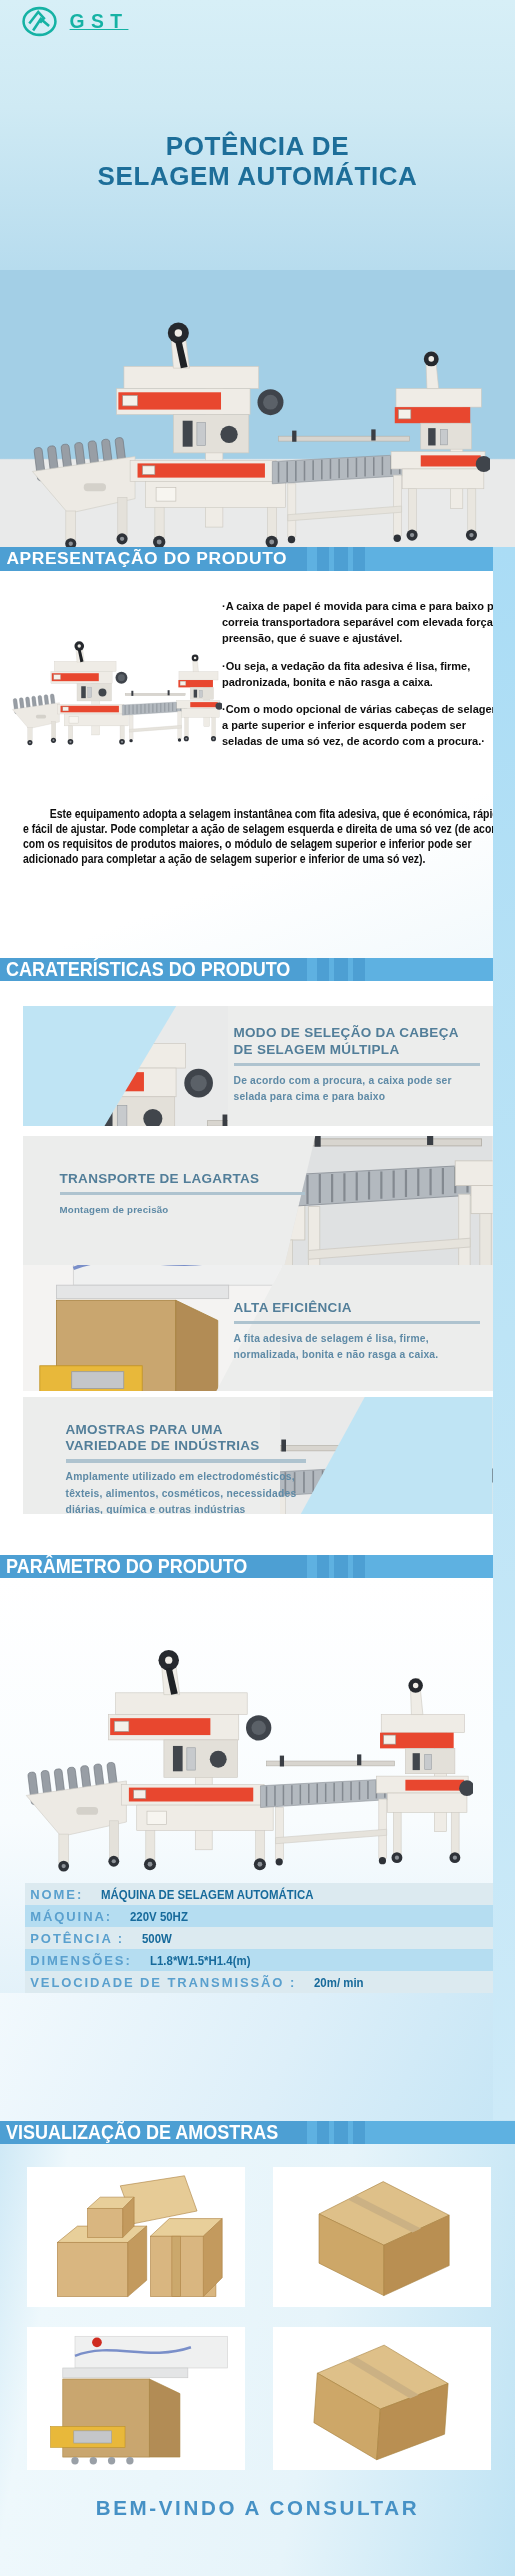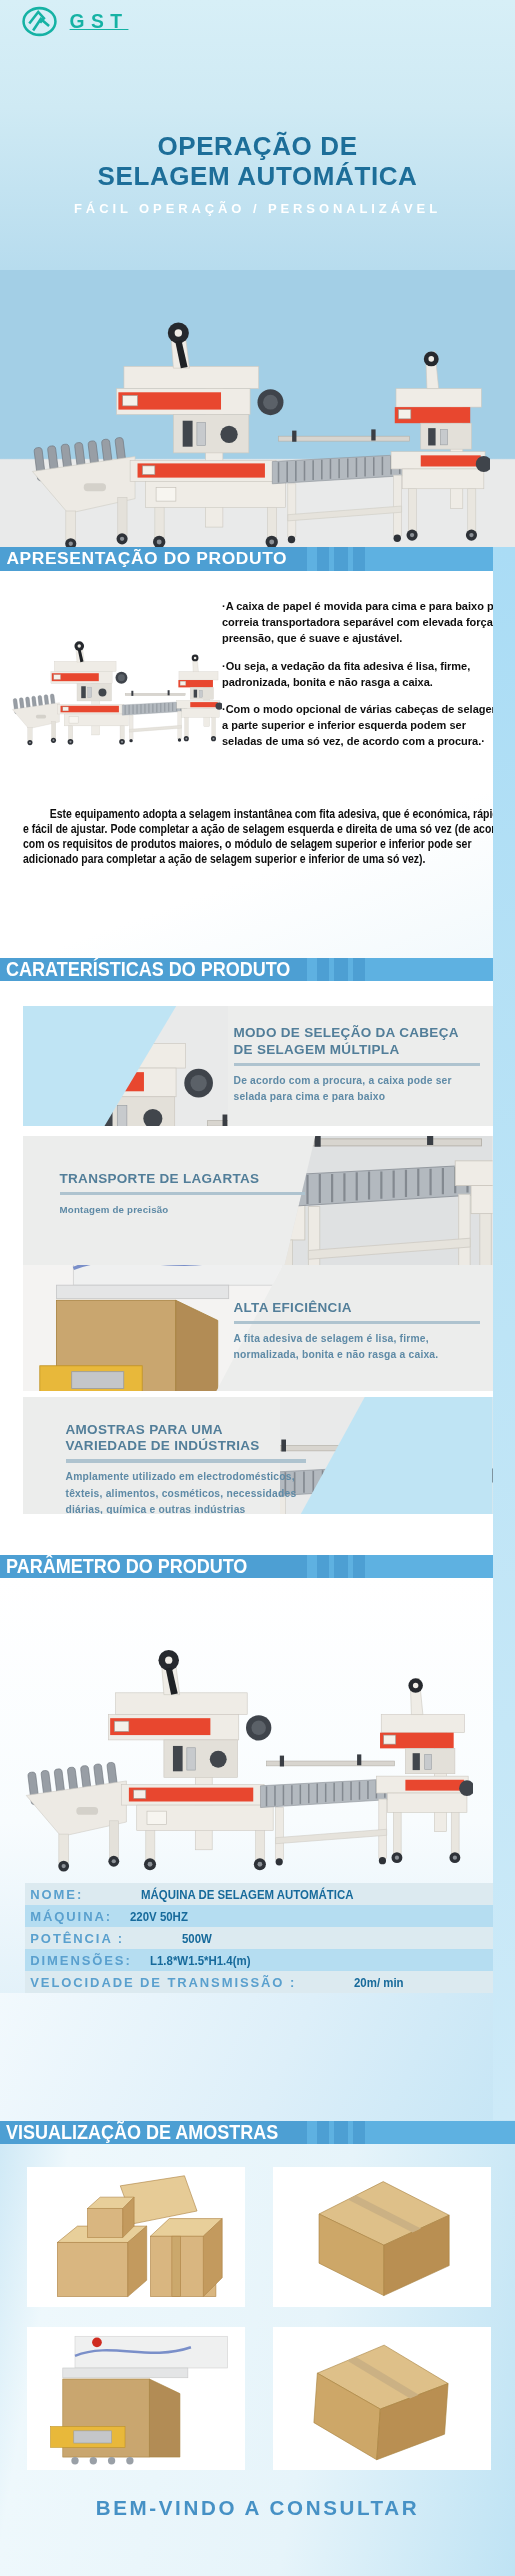--- a/index.html
+++ b/index.html
@@ -65,21 +65,21 @@
   .ft-underline { height:3.2px; background:#aec3cf; margin:4.5px 0 6.4px 0; }
   .ft-desc { font-size:10.3px; font-weight:bold; color:#5e8aa6; line-height:16.7px; letter-spacing:0.2px; }
   .fc2 .ft-desc { font-size:9.7px; }
 
   
   .sec-param { position:absolute; left:0; top:1578px; width:493px; height:542px;
                background:linear-gradient(180deg,#ffffff 0%,#f8fcfe 45%,#e2f1f9 78%,#cfe9f6 100%); }
   .sec-param svg.machine { position:absolute; left:19.3px; top:59px; }
   .spec-table { position:absolute; left:24.5px; top:305px; width:468px; }
   .spec-row { display:flex; align-items:center; height:22px; padding-left:5.8px; }
-  .spec-row.odd  { background:#dceaf0;gap:40px; }
+  .spec-row.odd  { background:#dceaf0; }
   .spec-row.even { background:#b5ddf1; }
   .spec-label { font-size:13px; font-weight:bold; letter-spacing:1.9px; color:#5aa0ce; white-space:nowrap; }
   .spec-value { font-size:13px; font-weight:bold; color:#176a9b; margin-left:18px; white-space:nowrap;
                 display:inline-block; transform:scaleX(.88); transform-origin:0 60%; }
 
   
   .gap-zone { position:absolute; left:0; top:1993px; width:515px; height:128px;
               background:linear-gradient(115deg,#f2f9fd 0%,#ddeff9 55%,#c5e5f5 100%); }
   .right-band { position:absolute; left:493px; top:547px; width:22.5px; height:1573px;
                 background:linear-gradient(180deg,#aadcf5 0%,#bde4f6 50%,#cdeaf8 100%); }
@@ -237,24 +237,23 @@
   <div class="top-band">
     <div class="logo">
       <svg width="37" height="31" viewBox="0 0 58 48">
         <ellipse cx="29" cy="24" rx="25" ry="21" fill="none" stroke="#15b2a4" stroke-width="4"></ellipse>
         <polyline points="13,27 27,9 36,19 30,26" fill="none" stroke="#15b2a4" stroke-width="4"></polyline>
         <polyline points="19,38 31,20 44,31" fill="none" stroke="#15b2a4" stroke-width="4"></polyline>
       </svg>
       <span class="logo-text">GST</span>
     </div>
     <div class="hero-title">
-      <div>OPERAÇÃO DE</div>
+      <div>POTÊNCIA DE</div>
       <div>SELAGEM AUTOMÁTICA</div>
     </div>
-    <div class="hero-sub">FÁCIL OPERAÇÃO / PERSONALIZÁVEL</div>
   </div>
 
   <div class="hero-photo">
     <svg class="machine" width="465" height="242" viewBox="0 0 752 390">
         <use href="#machine"></use>
       </svg>
   </div>
 
   <div class="bar" style="top:547px">
     <div class="bar-light"></div>

